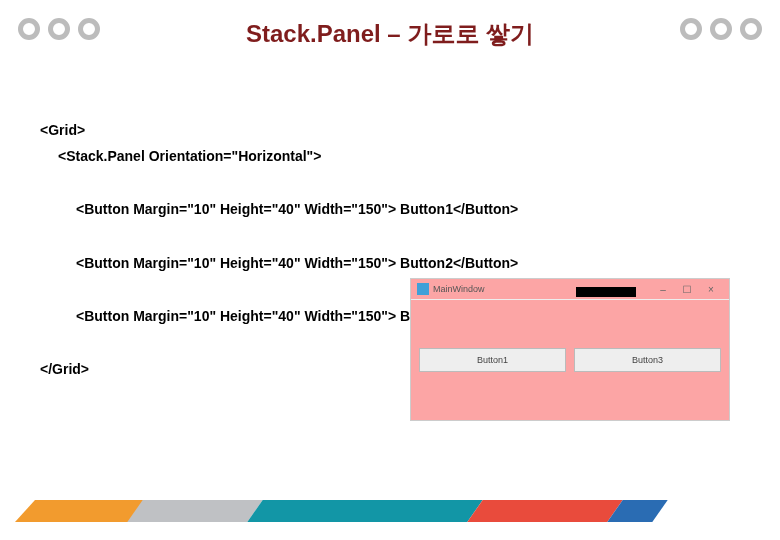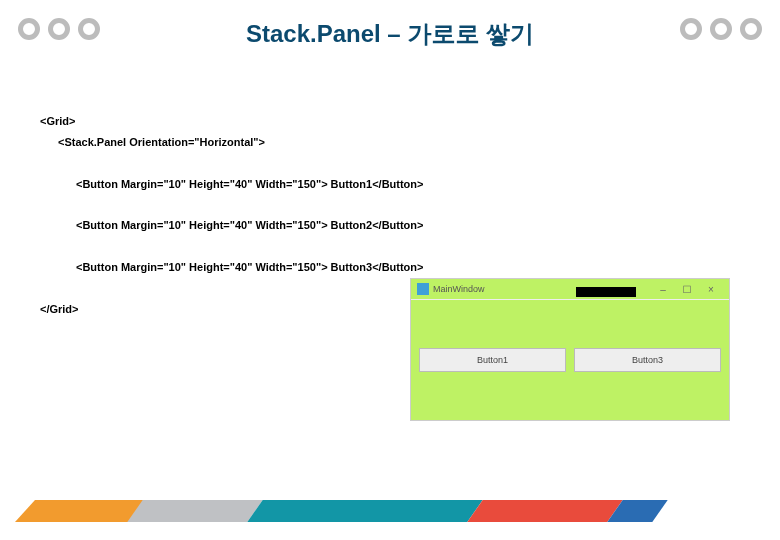--- a/index.html
+++ b/index.html
@@ -27,46 +27,46 @@
       border-radius: 50%;
     }
     
     .title {
       position: absolute;
       top: 18px;
       left: 50%;
       transform: translateX(-50%);
       font-size: 24px;
       font-weight: 700;
-      color: #0c4a6e;
+      color: #7f1d1d;
       white-space: nowrap;
     }
     
     .code {
       position: absolute;
       top: 90px;
       left: 40px;
       right: 40px;
       font-family: "Segoe UI", sans-serif;
-      font-size: 11px;
+      font-size: 14px;
       line-height: 1.9;
       color: #000;
       white-space: pre;
       font-weight: 600;
     }
     .indent1 { padding-left: 18px; display: block; }
     .indent2 { padding-left: 36px; display: block; }
     
     .window {
       position: absolute;
       right: 50px;
       top: 278px;
       width: 320px;
       border: 1px solid #ccc;
-      background: #bef264;
+      background: #fca5a5;
       font-size: 9px;
     }
     .win-title {
       display: flex;
       align-items: center;
       padding: 4px 6px;
       border-bottom: 1px solid #eee;
     }
     .win-title .icon-sq {
       width: 12px;

